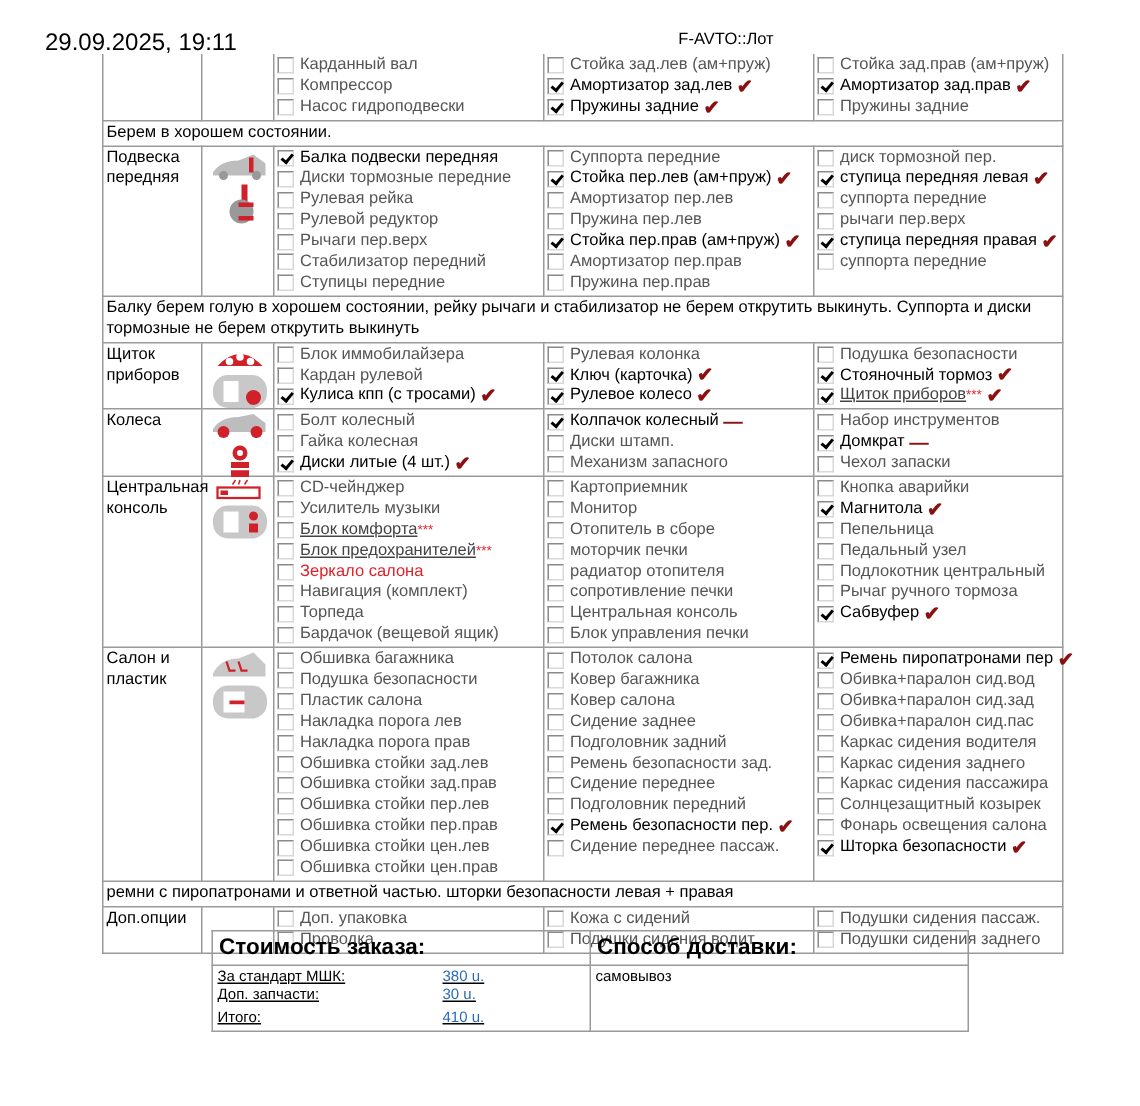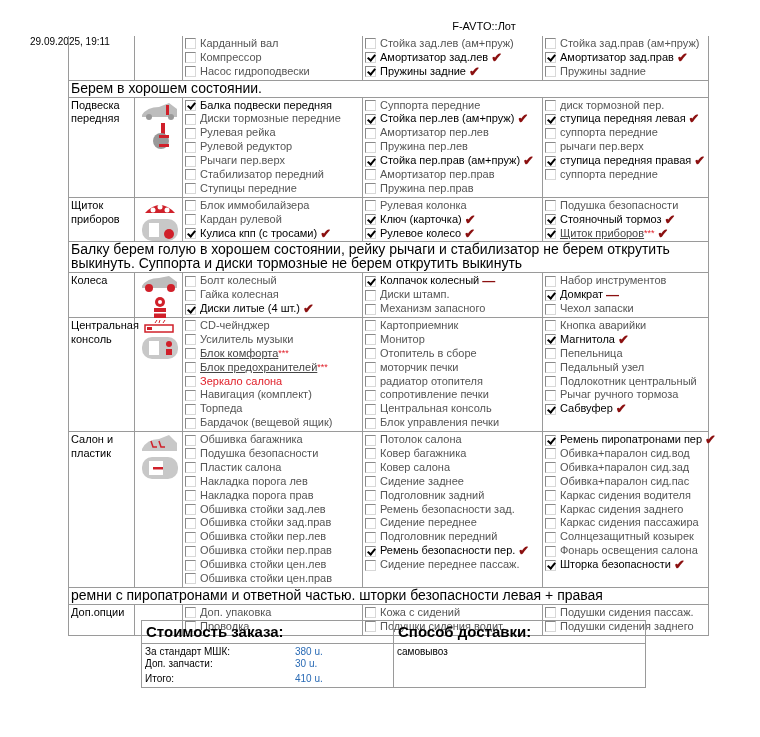--- a/index.html
+++ b/index.html
@@ -1,35 +1,35 @@
 <!DOCTYPE html>
 <html><head>
   <meta charset="utf-8">
   <style>
     html, body { margin: 0; padding: 0; background: #ffffff; }
     body {
       width: 760px; height: 737px; position: relative; overflow: hidden;
       font-family: "Liberation Sans", sans-serif; font-size: 11px; color: #000;
     }
-    .hdr-date { position: absolute; left: 30px; top: 36px; font-size: 10px; }
+    .hdr-date { position: absolute; left: 30px; top: 20px; font-size: 16px; }
     .hdr-title { position: absolute; left: 12px; width: 760px; top: 20px; text-align: center; font-size: 11px; margin-left: 40px; }
     .hdr-title span { margin-left: 104px; }
 
     table.main {
       position: absolute; left: 68px; top: 36px; width: 640px;
       border-collapse: collapse; table-layout: fixed;
     }
     table.main td {
       border: 1px solid #9a9a9a; vertical-align: top; padding: 0; line-height: 13.9px;
     }
     table.main tr.first td { border-top: none; }
     td.cat { width: 62px; padding: 1px 2px !important; font-size: 11px; }
     td.ico { width: 46px; position: relative; }
     td.col { width: 178px; padding: 1px 0 1px 2px !important; margin-left: 13px; }
-    td.note { padding: 1px 2px !important; font-size: 14px; line-height: 13px; }
+    td.note { padding: 1px 2px !important; font-size: 11px; line-height: 13px; }
 
     .item { display: flex; align-items: center; height: 13.9px; white-space: nowrap; color: #555; }
     .item.on { color: #000; }
     .cb {
       width: 11px; height: 11px; box-sizing: border-box;
       border: 1px solid #8a8a8a; border-right-color: #d8d8d8; border-bottom-color: #d8d8d8;
       background: #fff; margin-right: 4px; flex: 0 0 auto; position: relative;
     }
     .cb.on::after {
       content: ""; position: absolute; left: 3px; top: 0px; width: 3px; height: 6px;
@@ -219,20 +219,23 @@
             <span class="lbl">ступица передняя правая</span>
             <span class="mark">✔</span>
           </div>
           <div class="item">
             <span class="cb"></span>
             <span class="lbl">суппорта передние</span>
           </div>
         </td>
       </tr>
       <tr>
+        <td class="note" colspan="5">Балку берем голую в хорошем состоянии, рейку рычаги и стабилизатор не берем открутить выкинуть. Суппорта и диски тормозные не берем открутить выкинуть</td>
+      </tr>
+      <tr>
         <td class="cat">Щиток приборов</td>
         <td class="ico">
           <div class="icon-svg" style="top: 1px;"><svg width="42" height="56" viewBox="0 0 42 56">
               <path d="M6 14 Q21 -2 36 14 Z" fill="#d0202a"></path>
               <circle cx="14" cy="11" r="2.5" fill="#fff"></circle>
               <circle cx="21" cy="8" r="2.5" fill="#fff"></circle>
               <circle cx="28" cy="11" r="2.5" fill="#fff"></circle>
               <rect x="3" y="20" width="36" height="22" rx="10" fill="#c8c8c8"></rect>
               <rect x="10" y="24" width="10" height="14" fill="#fff"></rect>
               <circle cx="30" cy="35" r="5" fill="#d0202a"></circle>
@@ -281,23 +284,20 @@
           </div>
           <div class="item on">
             <span class="cb on"></span>
             <span class="lbl ul">Щиток приборов</span>
             <span class="stars">***</span>
             <span class="mark">✔</span>
           </div>
         </td>
       </tr>
       <tr>
-        <td class="note" colspan="5">Балку берем голую в хорошем состоянии, рейку рычаги и стабилизатор не берем открутить выкинуть. Суппорта и диски тормозные не берем открутить выкинуть</td>
-      </tr>
-      <tr>
         <td class="cat">Колеса</td>
         <td class="ico">
           <div class="icon-svg" style="top: 1px;"><svg width="42" height="56" viewBox="0 0 42 56">
               <path d="M3 12 Q8 4 20 4 L30 2 L38 8 L38 14 L3 14 Z" fill="#bdbdbd"></path>
               <circle cx="10" cy="14" r="4" fill="#d0202a"></circle>
               <circle cx="32" cy="14" r="4" fill="#d0202a"></circle>
               <circle cx="21" cy="28" r="5" fill="#d0202a"></circle>
               <circle cx="21" cy="28" r="2" fill="#fff"></circle>
               <rect x="15" y="34" width="12" height="10" fill="#d0202a"></rect>
               <rect x="15" y="38" width="12" height="1.5" fill="#fff"></rect>
@@ -654,21 +654,21 @@
   <colgroup>
       <col style="width:252px">
       <col style="width:252px">
     </colgroup>
   <tbody>
       <tr>
     <td class="h">Стоимость заказа:</td>
     <td class="h">Способ доставки:</td>
   </tr>
   <tr>
-    <td style="padding:2px 3px 2px 3px;">
+    <td style="padding:2px 3px 2px 3px;text-decoration:underline;">
       <div class="costrow">
         <span class="k">За стандарт МШК:</span>
         <span class="v">380 u.</span>
       </div>
       <div class="costrow">
         <span class="k">Доп. запчасти:</span>
         <span class="v">30 u.</span>
       </div>
       <div class="costrow" style="margin-top:3px">
         <span class="k">Итого:</span>

